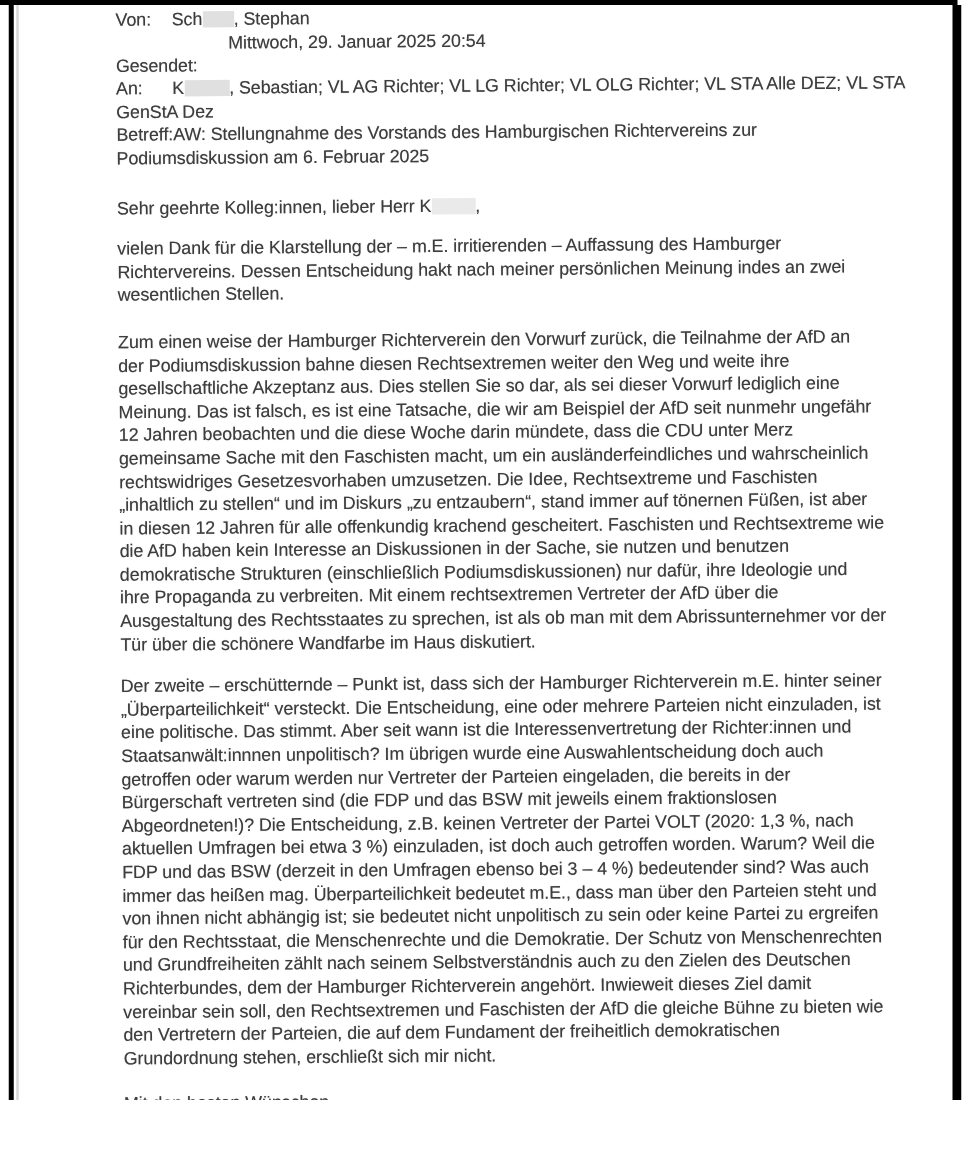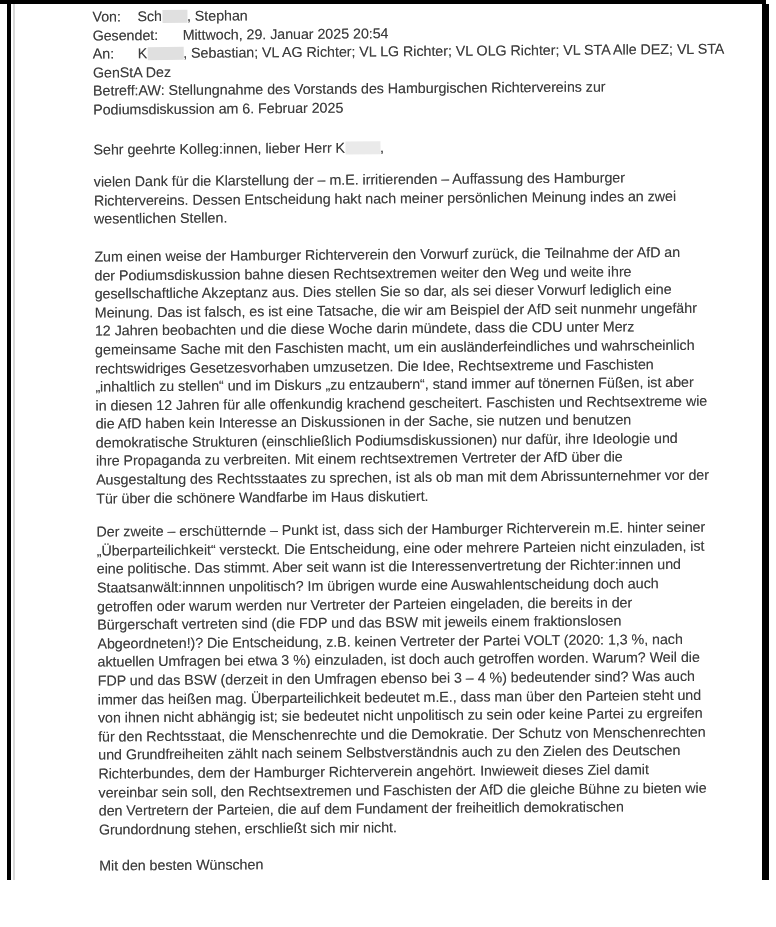--- a/index.html
+++ b/index.html
@@ -46,21 +46,21 @@
     font-size: 14.3px;
     line-height: 18.6px;
     letter-spacing: -0.05px;
     transform: rotate(-0.45deg);
     transform-origin: 50% 50%;
     text-shadow: 0 0 0.6px rgba(61,61,61,0.55);
   }
   .hdr-line { white-space: pre-line; }
   .lbl { display: inline-block; vertical-align: top; }
   .lbl.w-sm { width: 45px; }
-  .lbl.w-lg { width: 90px; }
+  .lbl.w-lg { width: 90px; margin-top: 18px; }
   .ml { white-space: pre-line; }
   .para { margin: 0; white-space: pre-line; }
   .greeting { margin-top: 21px; }
   .p1 { margin-top: 14px; }
   .p2 { margin-top: 19px; }
   .p3 { margin-top: 15px; }
   .closing { margin-top: 18px; }
   .signature { margin-top: 19px; white-space: pre-line; }
   
   .redact {

